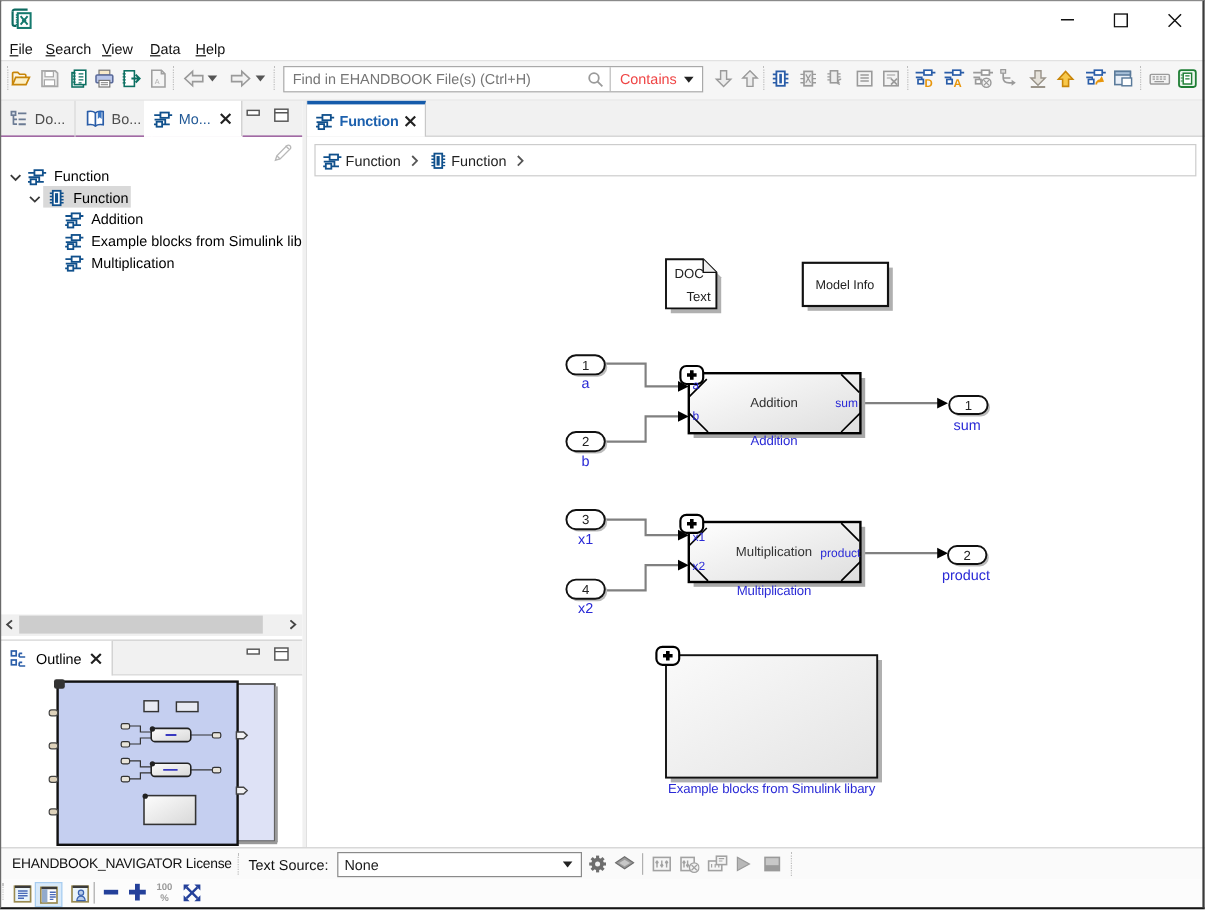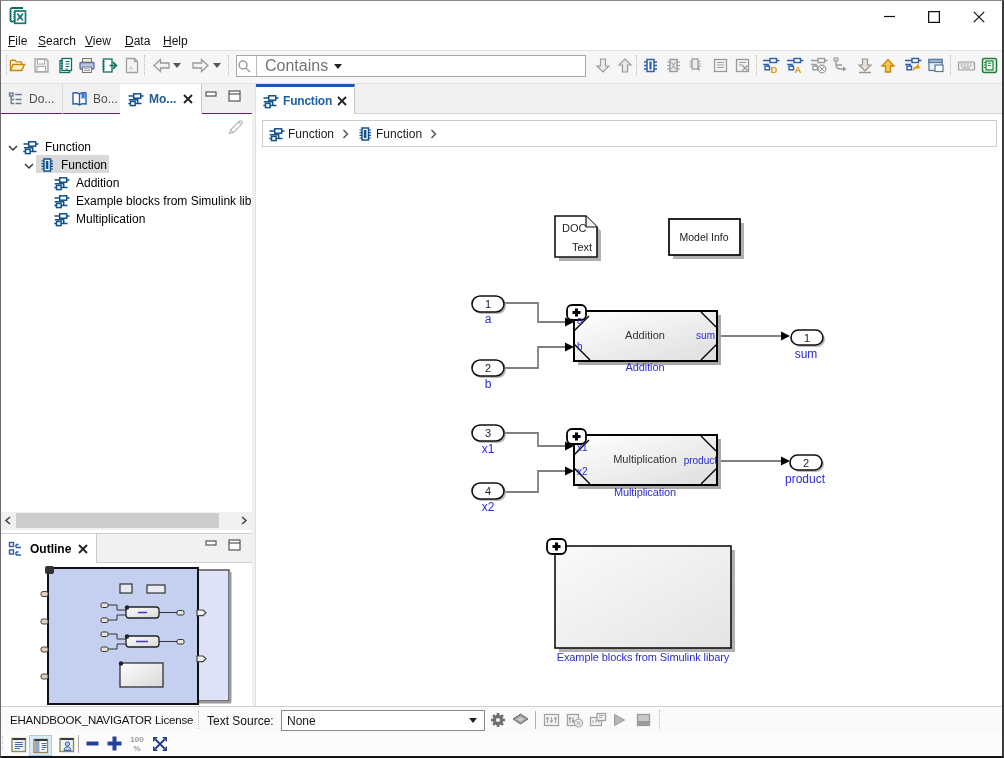--- a/index.html
+++ b/index.html
@@ -14,26 +14,26 @@
 #menubar{left:0;top:33px;width:1004px;height:17px;background:#fff}
 .menu{position:absolute;top:1px;font-size:12px;color:#111}
 .menu u{text-decoration:underline}
 #toolbar{left:0;top:50px;width:1004px;height:34px;background:#f6f6f6;border-top:1px solid #e2e2e2;border-bottom:1px solid #e2e2e2}
 .tbi{position:absolute;top:57px}
 .tsep{position:absolute;top:55px;height:20px;width:1px;border-left:1px dotted #bdbdbd}
 #searchbox{left:236px;top:55px;width:350px;height:22px;background:#fff;border:1px solid #a9a9a9;display:flex;align-items:center}
 #searchbox .ph{color:#757575;font-size:12px;padding-left:7px;flex:1}
 #searchbox .mag{margin-right:4px}
 #searchbox .vr{width:1px;height:20px;background:#bbb}
-#searchbox .contains{font-size:16px;color:#737373;padding:0 6px 0 8px}
+#searchbox .contains{font-size:12px;color:#ef4444;padding:0 6px 0 8px}
 .ddown{width:0;height:0;border-left:4px solid transparent;border-right:4px solid transparent;border-top:5px solid #222}
 
 #lefttabs{left:0;top:84px;width:252px;height:30px;background:#f1f1f1;border-bottom:1px solid #701a75}
 .ltab{position:absolute;top:0;height:30px;display:flex;align-items:center;border-right:1px solid #d8d8d8;padding:0 8px;color:#4d4d4d;font-size:12px}
-.ltab.active{background:#fff;border-bottom:1px solid #fff;color:#235a97;font-weight:bold;border-right:1px solid #c8c8c8}
+.ltab.active{background:#fff;border-bottom:1px solid #fff;color:#235a97;font-weight:normal;border-right:1px solid #c8c8c8}
 .minmax{position:absolute;top:6px;display:flex;gap:10px}
 #tree{left:0;top:114px;width:252px;height:398px;background:#fff;overflow:hidden}
 .trow{position:absolute;height:18px;display:flex;align-items:center;font-size:12px;color:#000;white-space:nowrap}
 #hscroll{left:0;top:512px;width:252px;height:18px;background:#f0f0f0}
 #hthumb{position:absolute;left:16px;top:513px;width:203px;height:15px;background:#cdcdcd}
 #outtabs{left:0;top:533px;width:252px;height:30px;background:#f1f1f1;border-top:1px solid #d0d0d0;border-bottom:1px solid #d0d0d0}
 #thumb{left:0;top:563px;width:252px;height:143px;background:#fff}
 #vsash{left:252px;top:84px;width:4px;height:622px;background:#f0f0f0;border-right:1px solid #e0e0e0}
 
 #main{left:256px;top:84px;width:748px;height:622px;background:#fff}
@@ -211,20 +211,21 @@
 <svg class="tbi" style="left:957px" width="19" height="17" viewBox="0 0 19 17">
     <rect x="1.5" y="5" width="16" height="8" rx="1" fill="#f2f2f2" stroke="#9a9a9a" stroke-width="1.2"></rect>
     <path d="M3.5 7h2M6.5 7h2M9.5 7h2M12.5 7h2M3.5 9h2M6.5 9h2M9.5 9h2M12.5 9h2M5 11h8" stroke="#9a9a9a"></path>
   </svg>
 <svg class="tbi" style="left:981px" width="17" height="17" viewBox="0 0 17 17">
     <rect x="1.5" y="1.5" width="14" height="14" rx="2" fill="#eaf6ec" stroke="#1e7e34" stroke-width="1.5"></rect>
     <rect x="5" y="4" width="7" height="9" fill="#fff" stroke="#1e7e34" stroke-width="1.2"></rect>
     <path d="M3 5.5h1.6M3 8h1.6M3 10.5h1.6M6.7 6.2h3.6M6.7 8.7h3.6" stroke="#1e7e34"></path>
   </svg>
 <div class="abs" id="searchbox">
+ <div class="ph">Find in EHANDBOOK File(s) (Ctrl+H)</div>
  <svg class="mag" width="15" height="15" viewBox="0 0 15 15">
       <circle cx="6" cy="6" r="4" fill="none" stroke="#9a9a9a" stroke-width="1.5"></circle>
       <path d="M9 9l4 4" stroke="#9a9a9a" stroke-width="1.5"></path>
     </svg>
  <div class="vr"></div>
  <div class="contains">Contains</div>
  <div class="ddown" style="margin-right:7px"></div>
 </div>
 
 <div class="abs" id="lefttabs">

